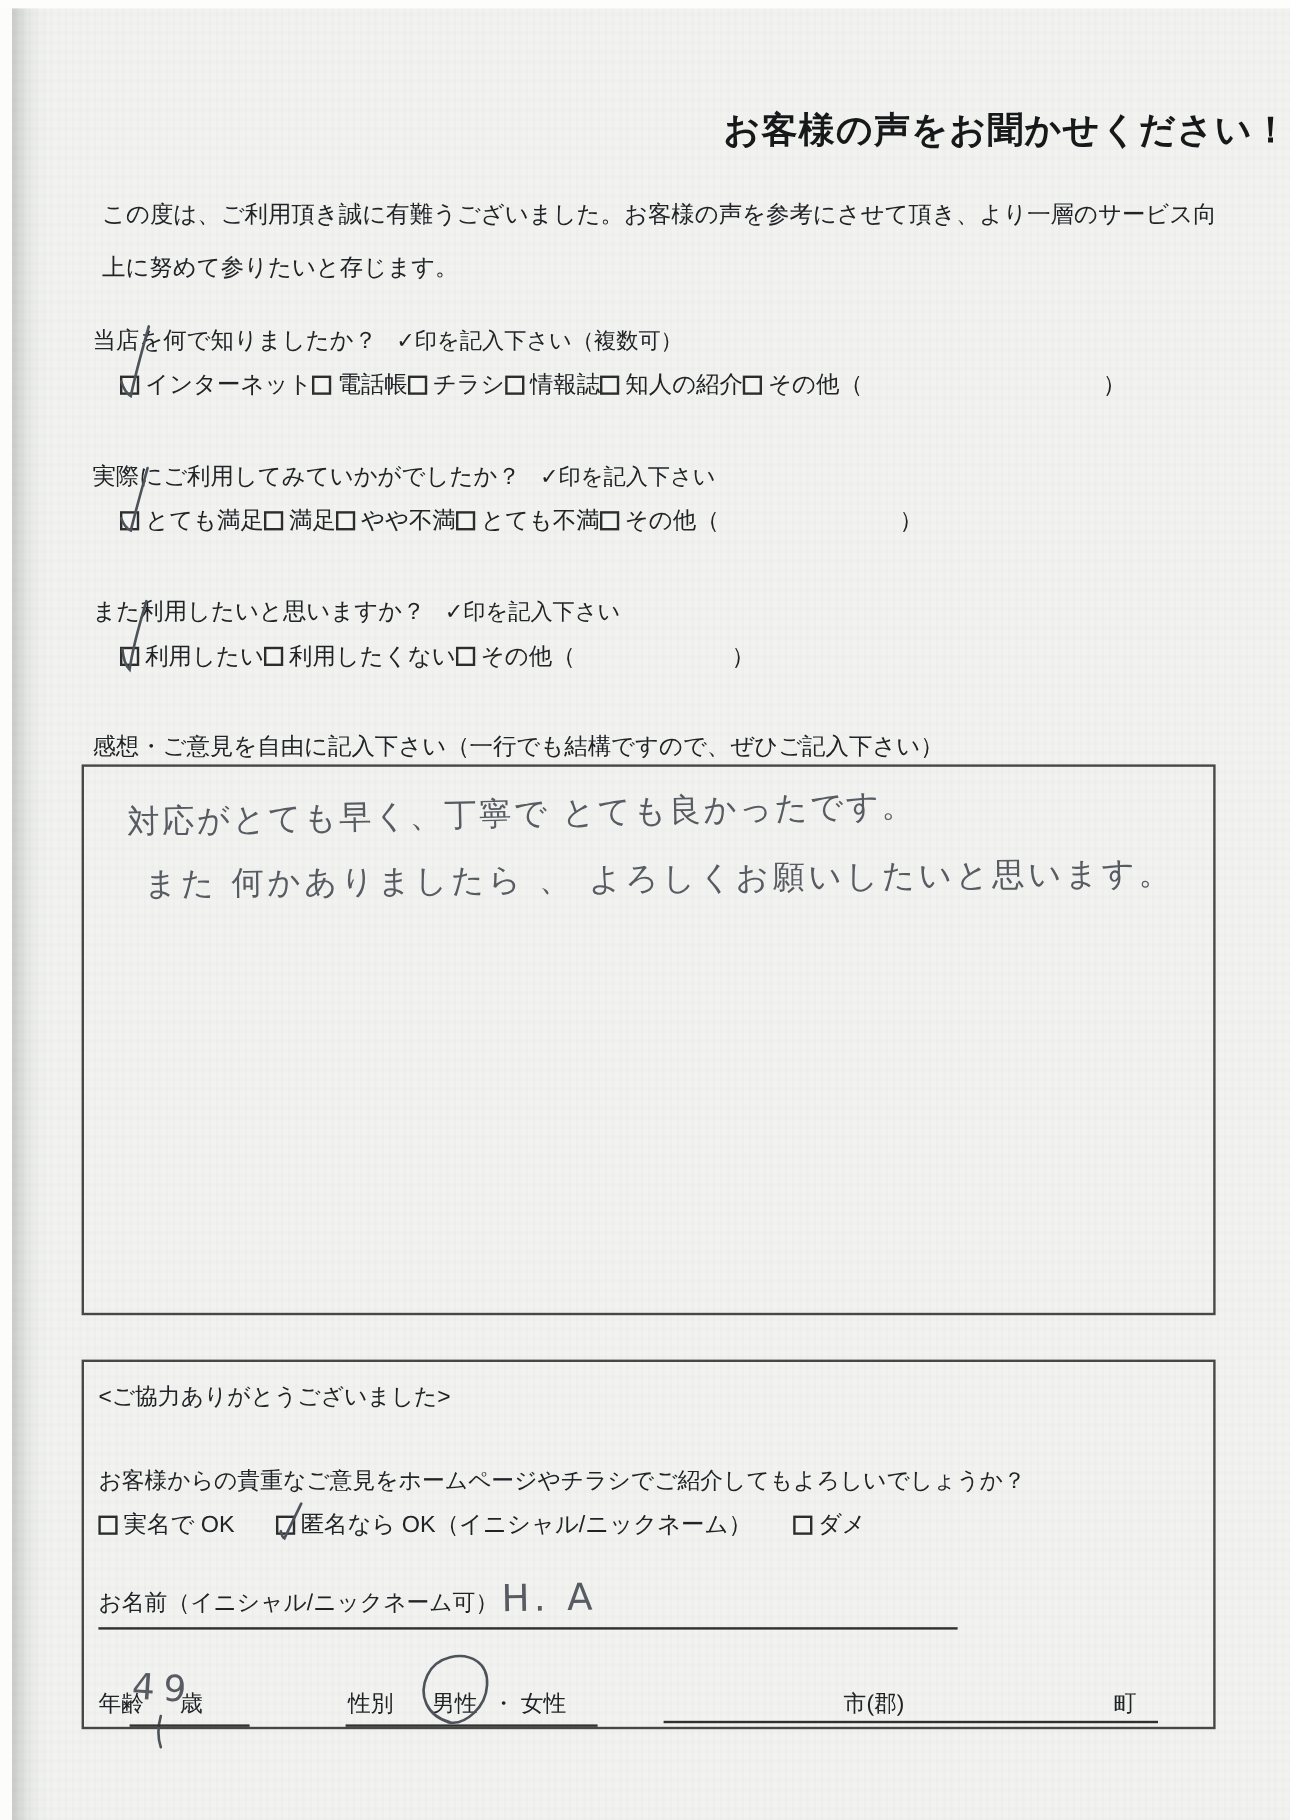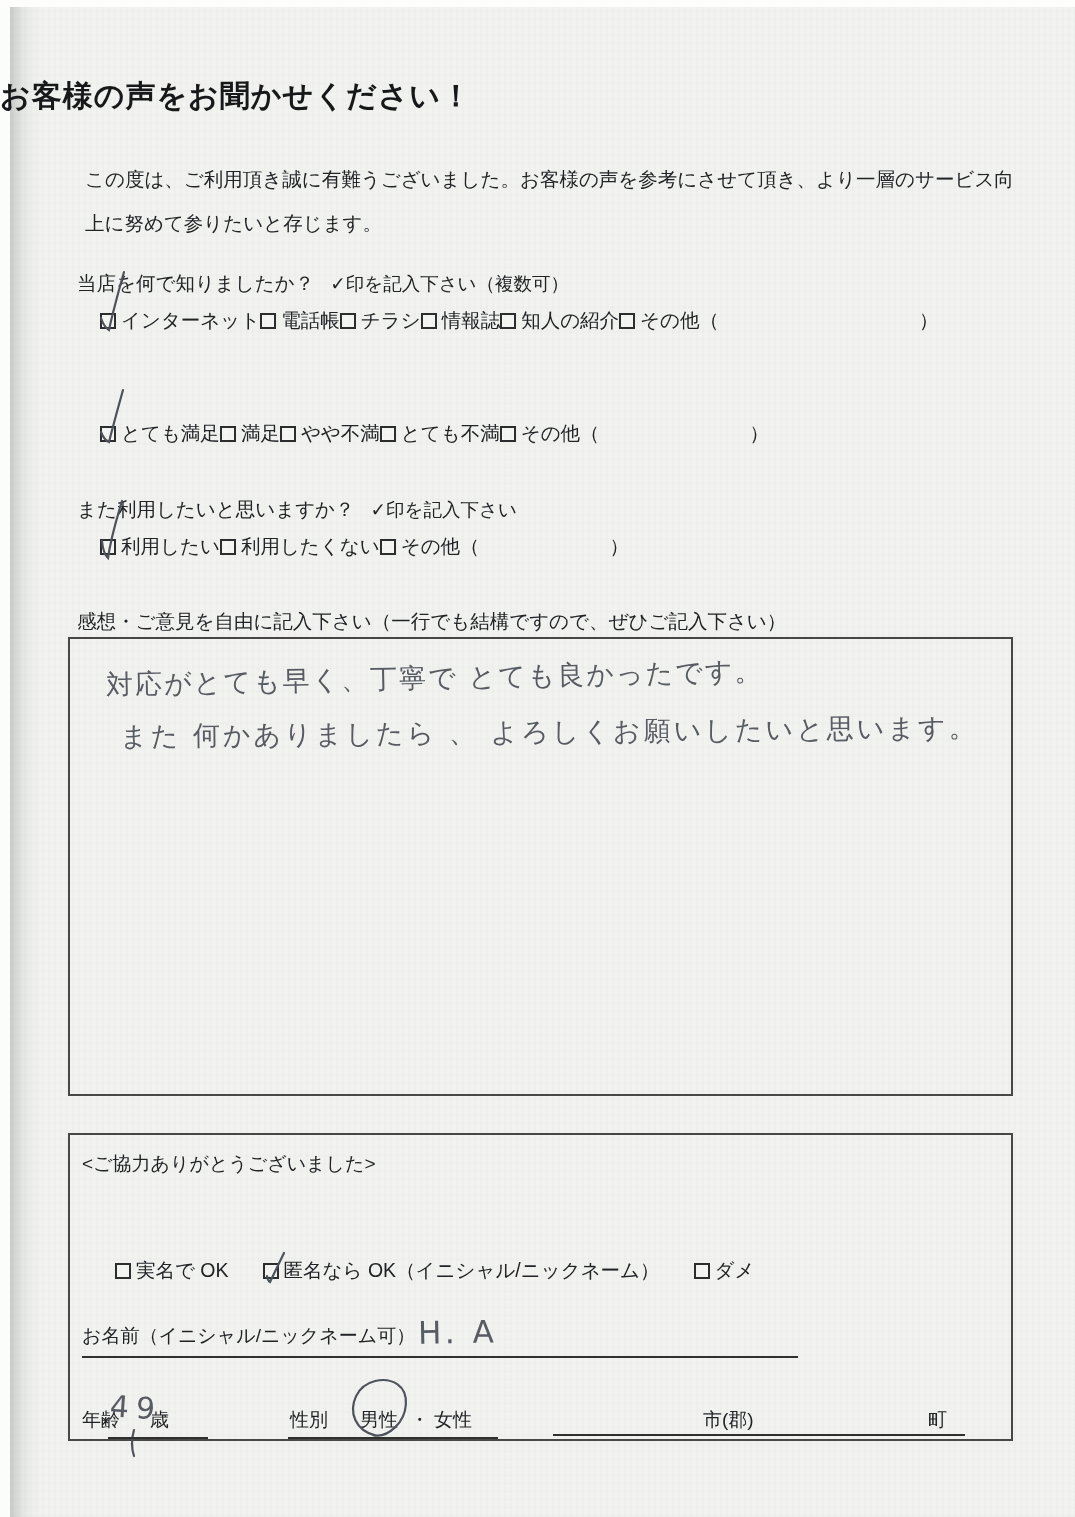--- a/index.html
+++ b/index.html
@@ -16,29 +16,29 @@
   
   .edge-top { left:0; top:0; width:100%; height:7px; background:#fdfdfc; }
   .edge-left-white { left:0; top:0; width:10px; height:100%; background:#fcfcfb; }
   .edge-left-shadow { left:10px; top:0; width:32px; height:100%;
     background:linear-gradient(to right, rgba(108,114,110,0.30), rgba(150,156,150,0.14) 40%, rgba(190,196,190,0.05) 72%, rgba(190,196,190,0)); }
   .noise { left:0; top:0; right:0; bottom:0; pointer-events:none;
     background:
       repeating-linear-gradient(90deg, rgba(120,130,124,0.028) 0 2px, rgba(0,0,0,0) 2px 6px),
       repeating-linear-gradient(0deg, rgba(120,130,124,0.02) 0 3px, rgba(0,0,0,0) 3px 8px); }
 
-  .title { top:76px; left:0; width:100%; text-align:left;
+  .title { top:88px; left:0; width:100%; text-align:right;
     font-size:30px; font-weight:bold; letter-spacing:1px; color:#17181a; }
   .intro { top:157px; left:85px; width:934px; font-size:19.5px; line-height:44px; }
 
   .q-heading { left:77px; font-size:19.5px; white-space:nowrap; }
   .q-instruction { margin-left:16px; font-size:18.5px; }
   .opts { left:100px; display:flex; align-items:center; font-size:19.5px; white-space:nowrap; }
   .opts-gap26 { }
-  .opts-gap34 { column-gap:34px;margin-left:33px; }
+  .opts-gap34 { column-gap:34px; }
   .opt { display:flex; align-items:center; }
   .cb { width:16px; height:16px; border:2px solid #2b2d2f; margin-right:5px;
         position:relative; flex:none; background:rgba(255,255,255,0.25); }
   .cb svg { position:absolute; overflow:visible; }
   .check-long { left:-7px; top:-46px; width:34px; height:66px; }
   .check-sm   { left:-3px; top:-15px; width:26px; height:34px; }
   .stroke { stroke:#4e535b; stroke-width:2.2; fill:none; stroke-linecap:round; }
   .sp1 { width:200px; } .sp2 { width:150px; } .sp3 { width:130px; }
 
   .big-box { left:68px; width:945px; border:2px solid #474747; }
@@ -116,20 +116,23 @@
       <span>知人の紹介</span>
     </span>
     <span class="opt">
       <span class="cb"></span>
       <span>その他（</span>
       <span class="sp1"></span>
       <span>）</span>
     </span>
   </div>
 
+  <div class="abs q-heading" style="top:383px;">
+    <span>実際にご利用してみていかがでしたか？</span><span class="q-instruction">✓印を記入下さい</span>
+  </div>
   <div class="abs opts opts-gap26" style="top:420px;">
     <span class="opt">
       <span class="cb">
         <svg class="check-long" viewBox="0 0 34 66">
             <path class="stroke" d="M6,50 q3,8 8,10 Q18,44 28,8"></path>
           </svg>
       </span>
       <span>とても満足</span>
     </span>
     <span class="opt">
@@ -176,20 +179,21 @@
     </span>
   </div>
 
   <div class="abs q-heading" style="top:608px;">感想・ご意見を自由に記入下さい（一行でも結構ですので、ぜひご記入下さい）</div>
   <div class="abs big-box comment-box"></div>
   <div class="abs hw hw1">対応がとても早く、丁寧で とても良かったです。</div>
   <div class="abs hw hw2">また 何かありましたら 、 よろしくお願いしたいと思います。</div>
 
   <div class="abs big-box footer-box"></div>
   <div class="abs lab thanks">&lt;ご協力ありがとうございました&gt;</div>
+  <div class="abs lab publish-q">お客様からの貴重なご意見をホームページやチラシでご紹介してもよろしいでしょうか？</div>
 
   <div class="abs opts opts-gap34 publish-opts">
     <span class="opt">
       <span class="cb"></span>
       <span>実名で OK</span>
     </span>
     <span class="opt">
       <span class="cb">
         <svg class="check-sm" viewBox="0 0 26 34">
             <path class="stroke" d="M5,26 q1,5 3,6 L22,3"></path>

